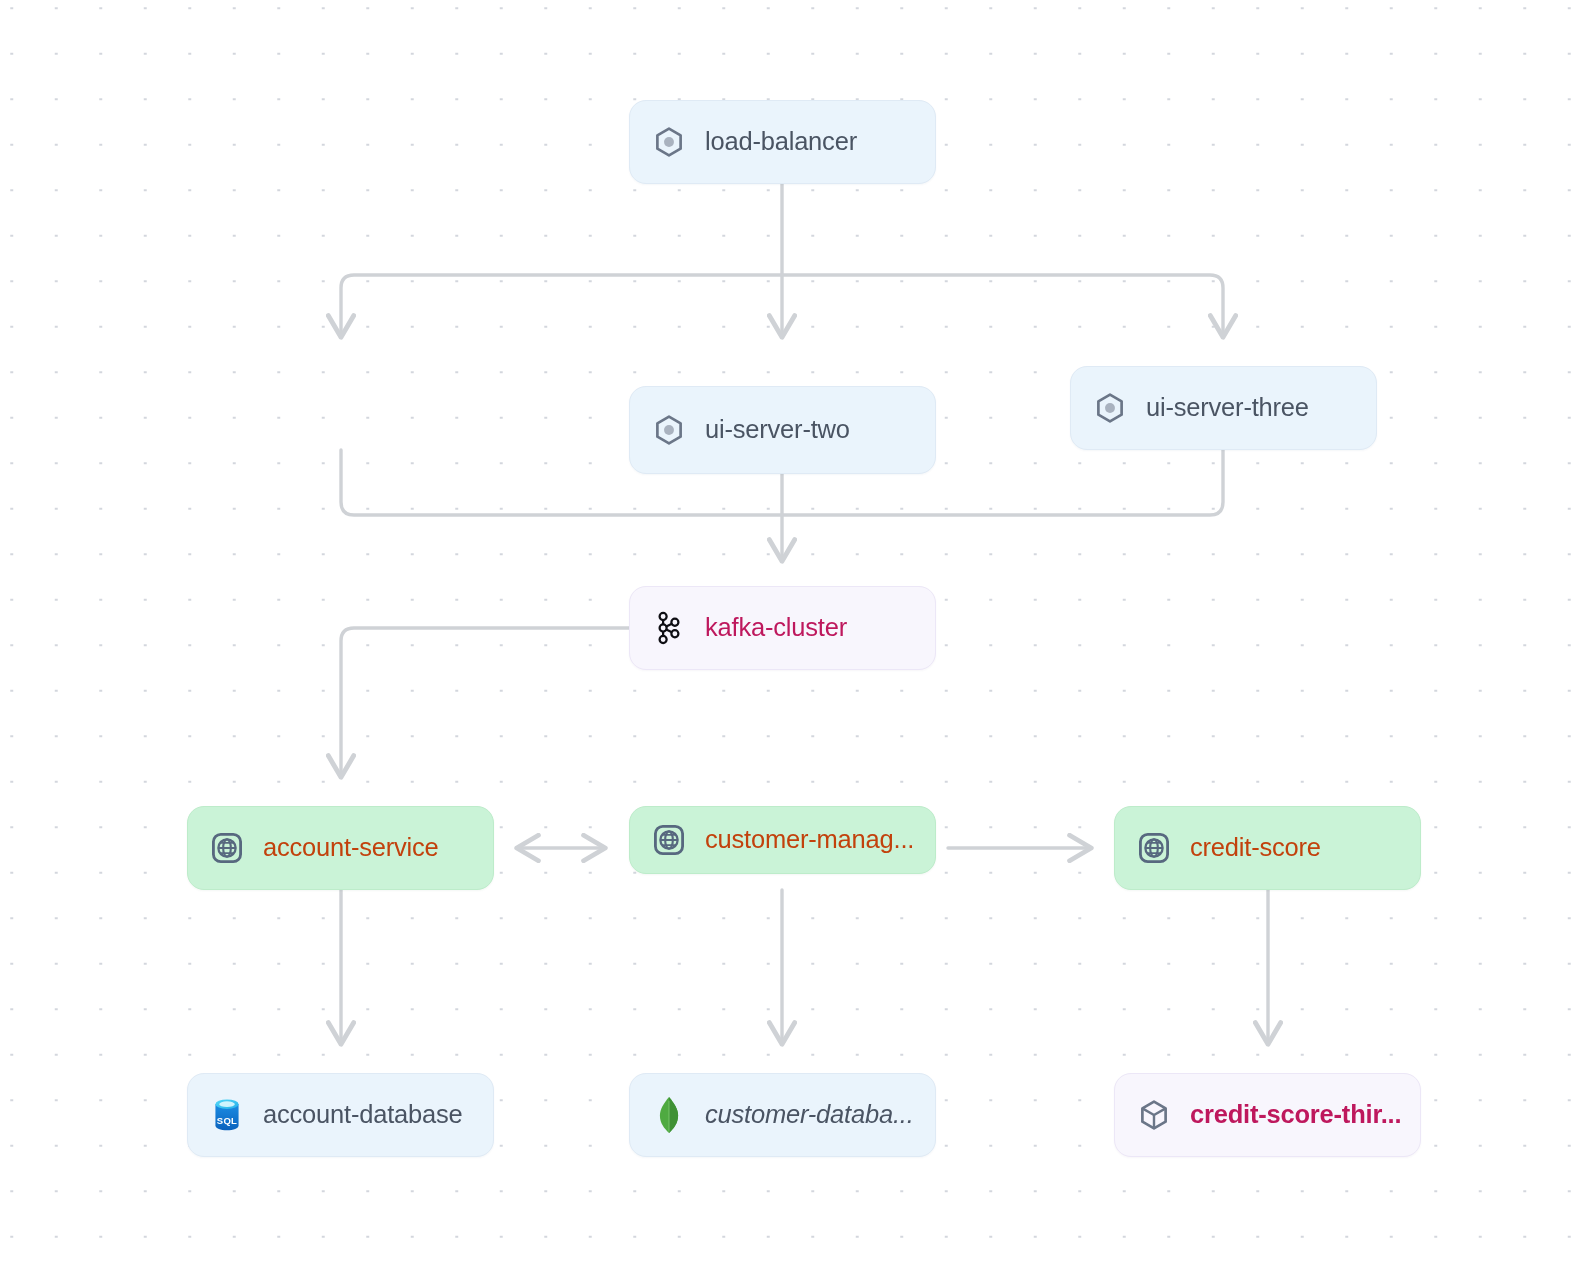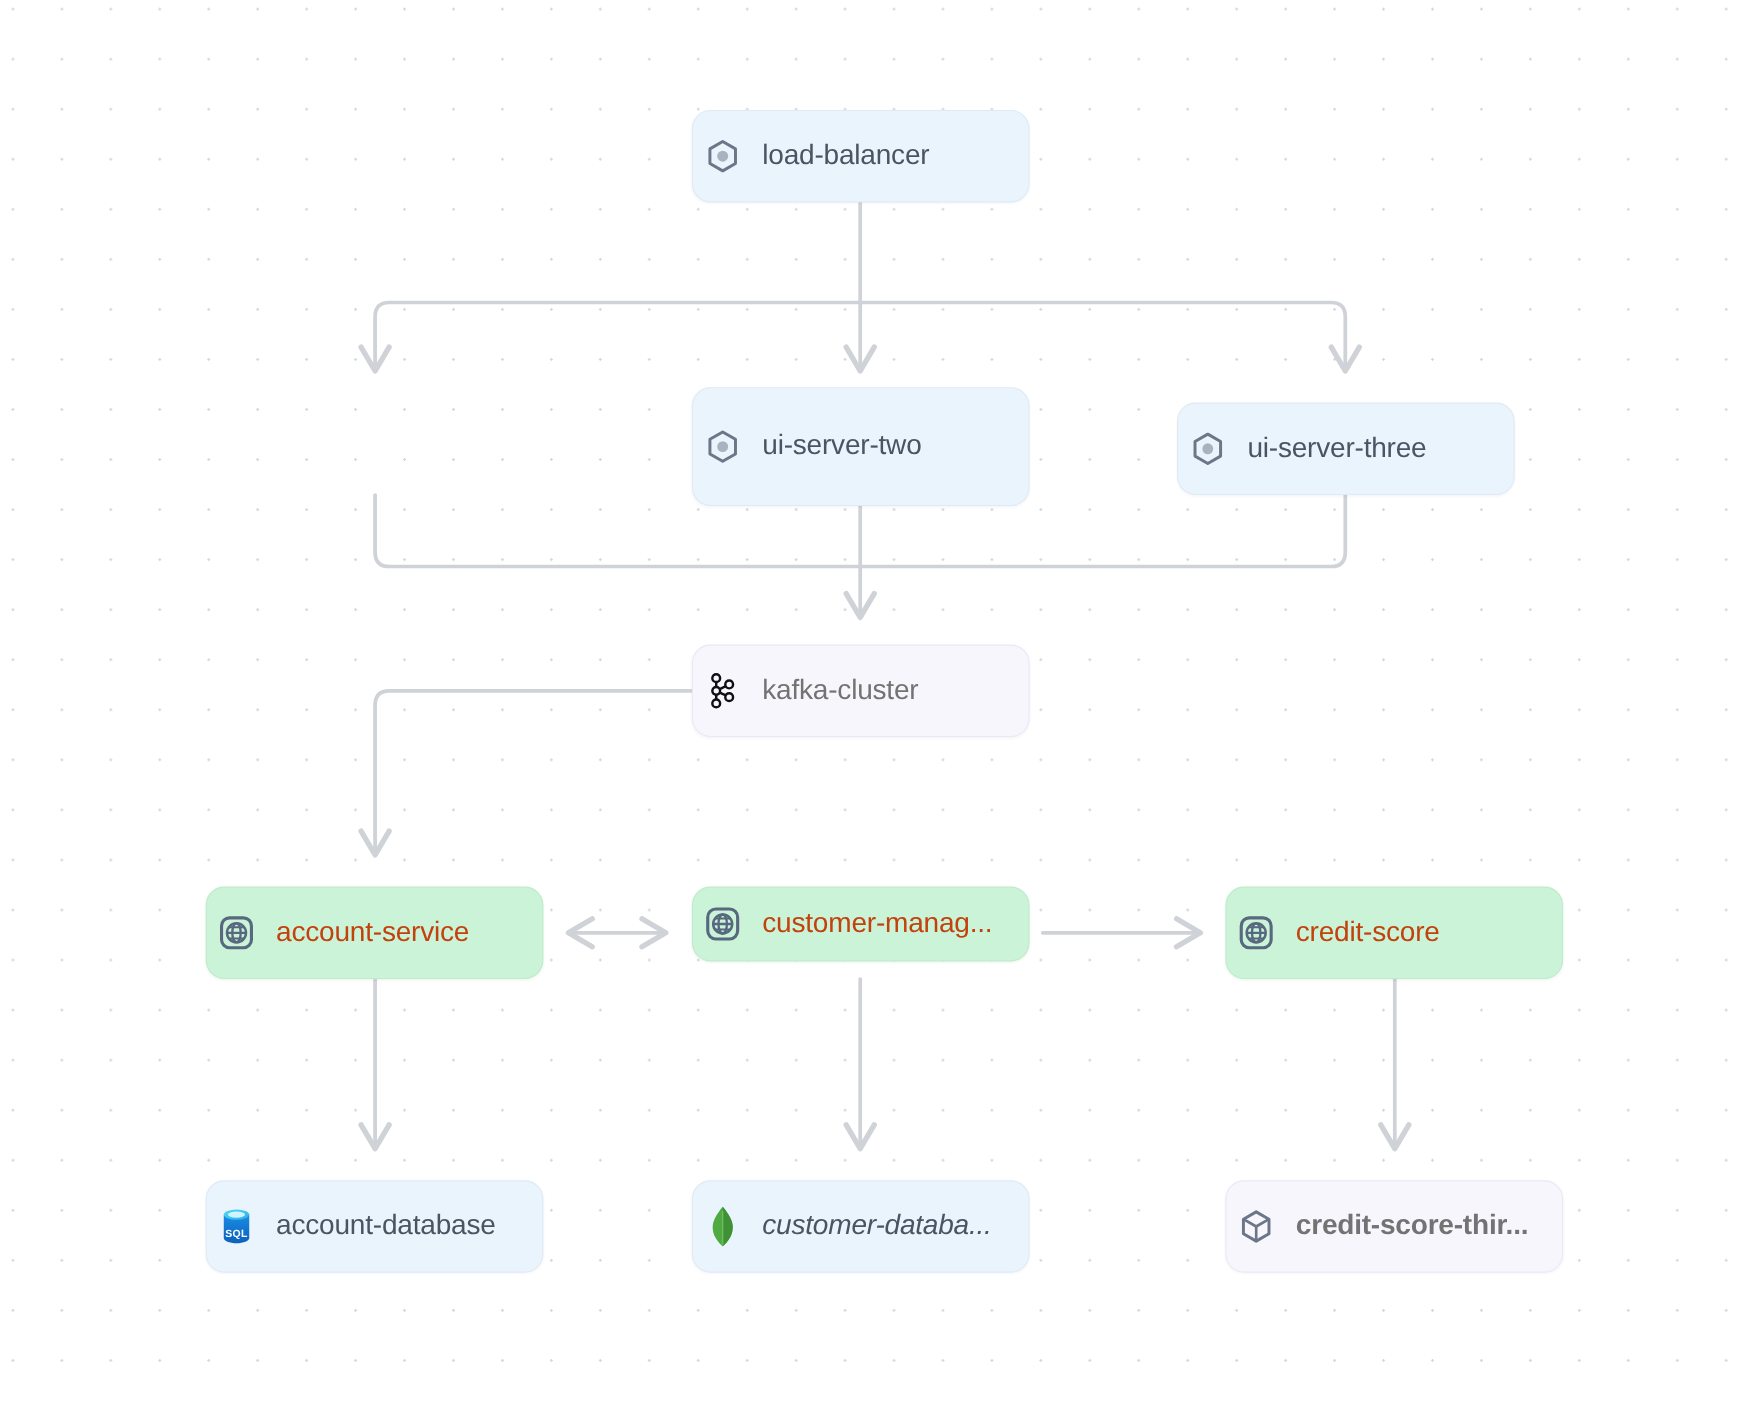--- a/index.html
+++ b/index.html
@@ -27,21 +27,21 @@
     width: 1589px;
     height: 1276px;
     pointer-events: none;
   }
   .node {
     position: absolute;
     display: flex;
     align-items: center;
     box-sizing: border-box;
     border-radius: 17px;
-    padding: 0 8px;
+    padding: 0 20px;
     gap: 17px;
     overflow: hidden;
     white-space: nowrap;
   }
   .node-label {
     font-size: 25.5px;
     letter-spacing: -0.2px;
     line-height: 1;
     overflow: hidden;
     text-overflow: clip;
@@ -68,21 +68,21 @@
     border: 1px solid #bdecca;
     box-shadow: 0 1px 2px rgba(30,90,55,0.05);
   }
   .v-green .node-label { color: #c2410c; }
 
   .v-lavender {
     background: #f8f6fd;
     border: 1px solid #ece7f7;
     box-shadow: 0 1px 2px rgba(60,40,110,0.045);
   }
-  .v-lavender .node-label { color: #737373; }
+  .v-lavender .node-label { color: #be185d; }
 </style>
 </head>
 <body>
 
 <div id="canvas">
 
   <svg id="edge-layer" viewBox="0 0 1589 1276" width="1589" height="1276" xmlns="http://www.w3.org/2000/svg">
     <defs>
       <marker id="arrow-end" viewBox="0 0 12 12" refX="9.5" refY="6" markerWidth="9" markerHeight="9" orient="auto-start-reverse">
         <path d="M 1.5 1 L 10 6 L 1.5 11" fill="none" stroke="#cfd2d6" stroke-width="1.9" stroke-linecap="round" stroke-linejoin="round"></path>
@@ -124,21 +124,21 @@
     <span class="node-icon">
       <svg width="34" height="34" viewBox="0 0 24 24">
         <path d="M12 2.6 L20.2 7.3 L20.2 16.7 L12 21.4 L3.8 16.7 L3.8 7.3 Z" fill="none" stroke="#6b7688" stroke-width="1.9" stroke-linejoin="round"></path>
         <circle cx="12" cy="12" r="3.5" fill="#a9b2bf"></circle>
       </svg>
     </span>
     <span class="node-label">load-balancer</span>
   </div>
 
 
-  <div class="node v-blue" style="left:629px; top:352px; width:307px; height:108px;">
+  <div class="node v-blue" style="left:629px; top:386px; width:307px; height:88px;">
     <span class="node-icon">
       <svg width="34" height="34" viewBox="0 0 24 24">
         <path d="M12 2.6 L20.2 7.3 L20.2 16.7 L12 21.4 L3.8 16.7 L3.8 7.3 Z" fill="none" stroke="#6b7688" stroke-width="1.9" stroke-linejoin="round"></path>
         <circle cx="12" cy="12" r="3.5" fill="#a9b2bf"></circle>
       </svg>
     </span>
     <span class="node-label">ui-server-two</span>
   </div>
 
   <div class="node v-blue" style="left:1070px; top:366px; width:307px; height:84px;">

